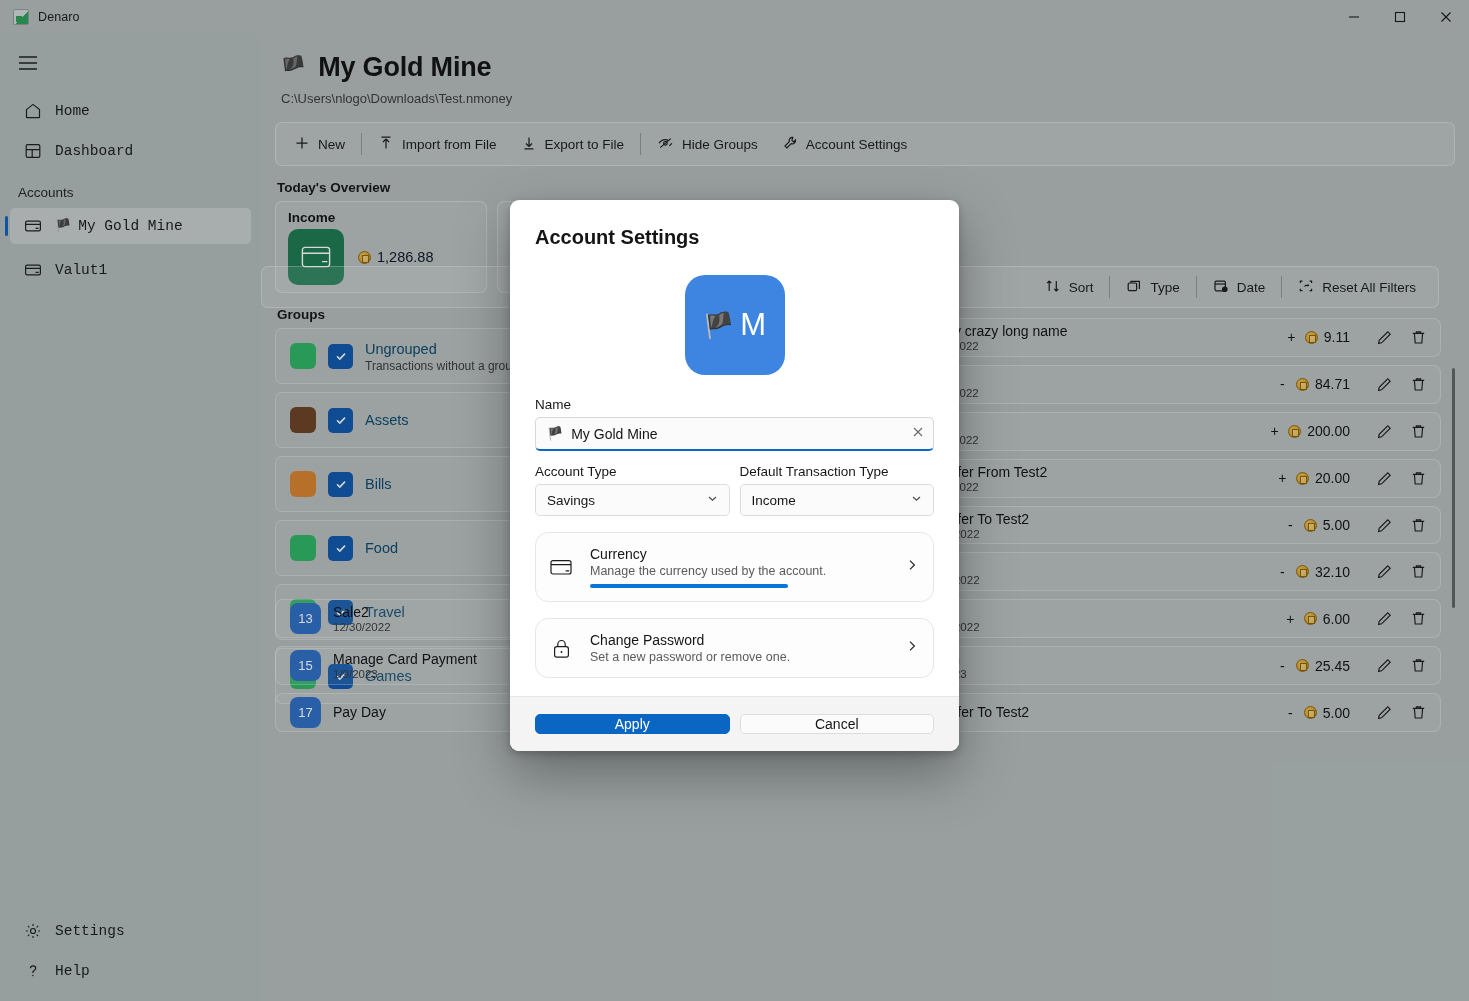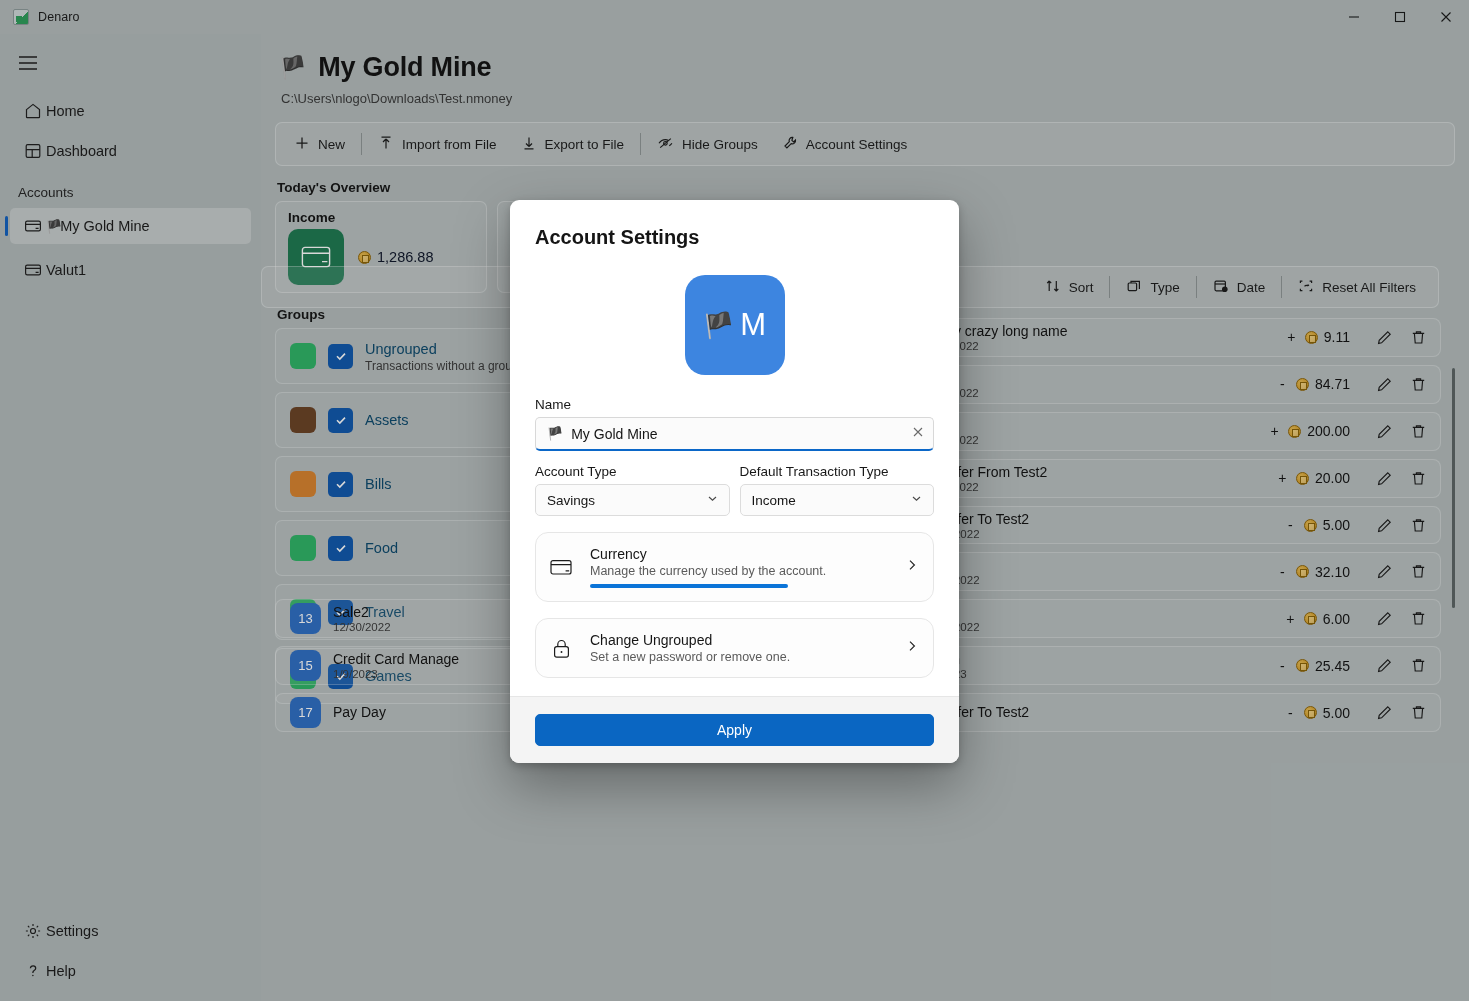--- a/index.html
+++ b/index.html
@@ -50,24 +50,24 @@
   }
   .hamburger {
     width: 40px; height: 40px; margin: 9px 0 0 8px;
     display: flex; align-items: center; justify-content: center; border-radius: 5px;
     cursor: default;
   }
   .hamburger svg { display:block; }
   .nav { margin-top: 6px; }
   .nav-item {
     position: relative;
-    display: flex; align-items: center; gap: 4px;
+    display: flex; align-items: center; gap: 13px;
     height: 36px; margin: 4px 10px; padding-left: 14px;
     border-radius: 5px; cursor: default;
-    color: #1c1c1c; font-size: 14.5px;
+    color: #1c1c1c; font-size: 14.5px; font-family: Liberation Mono, monospace;
   }
   .nav-item.selected { background: rgba(255,255,255,0.26); }
   .nav-item.selected::before {
     content: ""; position: absolute; left: -5px; top: 8px;
     width: 3px; height: 20px; border-radius: 2px; background: #1262c0;
   }
   .nav-ico { width: 18px; height: 18px; display:flex; align-items:center; justify-content:center; flex: 0 0 18px;}
   .nav-ico svg { display:block; }
   .section-label {
     font-size: 13.5px; color: #272727; padding: 12px 0 4px 18px; font-weight: 400;
@@ -233,21 +233,21 @@
   .nav-card .ci { width: 26px; display:flex; align-items:center; justify-content:center; flex:0 0 26px;}
   .nav-card .tx { flex: 1; }
   .nav-card .t1 { font-size: 14px; color: #151515; }
   .nav-card .t2 { font-size: 12.5px; color: #5b5b5b; margin-top: 2px; }
   .underline-bar { height: 4px; width: 198px; background: #0b74d8; border-radius: 2px; margin-top: 6px; }
   .dlg-footer {
     background: #f4f4f4; border-top: 1px solid #e6e6e6;
     padding: 17px 25px; display: flex; gap: 10px;
   }
   .btn {
-    flex: 1; height: 32px; border-radius: 5px; font-size: 14px;
+    flex: 1; height: 20px; border-radius: 5px; font-size: 14px;
     display: flex; align-items: center; justify-content: center; cursor: default;
   }
   .btn-primary { background: #0a66c2; color: #fff; border: 1px solid #0a66c2; }
   .btn-default { background: #fbfbfb; color: #151515; border: 1px solid #dcdcdc; }
 </style>
 </head>
 <body>
 
 <div id="app">
 
@@ -591,21 +591,21 @@
                   <svg width="17" height="17" viewBox="0 0 17 17" fill="none" stroke="#1c1c1c" stroke-width="1.15">
                       <path d="M2.8 4.4h11.4M6.4 4.4V2.8h4.2v1.6M4.4 4.4l.8 9.6h6.6l.8-9.6"></path>
                     </svg>
                 </span>
               </span>
             </div>
 
             <div class="tx-row">
               <span class="tx-badge" style="background:#2f6fc4">15</span>
               <span class="tx-main">
-                <span class="tx-name" style="display:block">Credit Card Manage</span>
+                <span class="tx-name" style="display:block">Manage Card Payment</span>
                 <span class="tx-date" style="display:block">1/9/2023</span>
               </span>
               <span class="tx-amt">
                 <span class="sign">-</span>
                 <span class="coin"></span>
                 <span>277.90</span>
               </span>
               <span class="tx-acts">
                 <span class="icon-btn">
                   <svg width="17" height="17" viewBox="0 0 17 17" fill="none" stroke="#1c1c1c" stroke-width="1.15">
@@ -954,29 +954,30 @@
 
       <div class="nav-card">
         <span class="ci">
           <svg width="19" height="21" viewBox="0 0 19 21" fill="none" stroke="#1c1c1c" stroke-width="1.2">
             <rect x="2.6" y="8.6" width="13.8" height="10.6" rx="2.2"></rect>
             <path d="M5.8 8.6V6.2a3.7 3.7 0 0 1 7.4 0v2.4"></path>
             <circle cx="9.5" cy="14" r=".95" fill="#1c1c1c" stroke="none"></circle>
           </svg>
         </span>
         <span class="tx">
-          <span class="t1" style="display:block">Change Ungrouped</span>
+          <span class="t1" style="display:block">Change Password</span>
           <span class="t2" style="display:block">Set a new password or remove one.</span>
         </span>
         <span>
           <svg width="14" height="14" viewBox="0 0 14 14" fill="none" stroke="#2a2a2a" stroke-width="1.25">
               <path d="M5 2.6L9.4 7 5 11.4"></path>
             </svg>
         </span>
       </div>
     </div>
 
     <div class="dlg-footer">
       <div class="btn btn-primary">Apply</div>
+      <div class="btn btn-default">Cancel</div>
     </div>
   </div>
 
 </div>
 
 </body></html>

